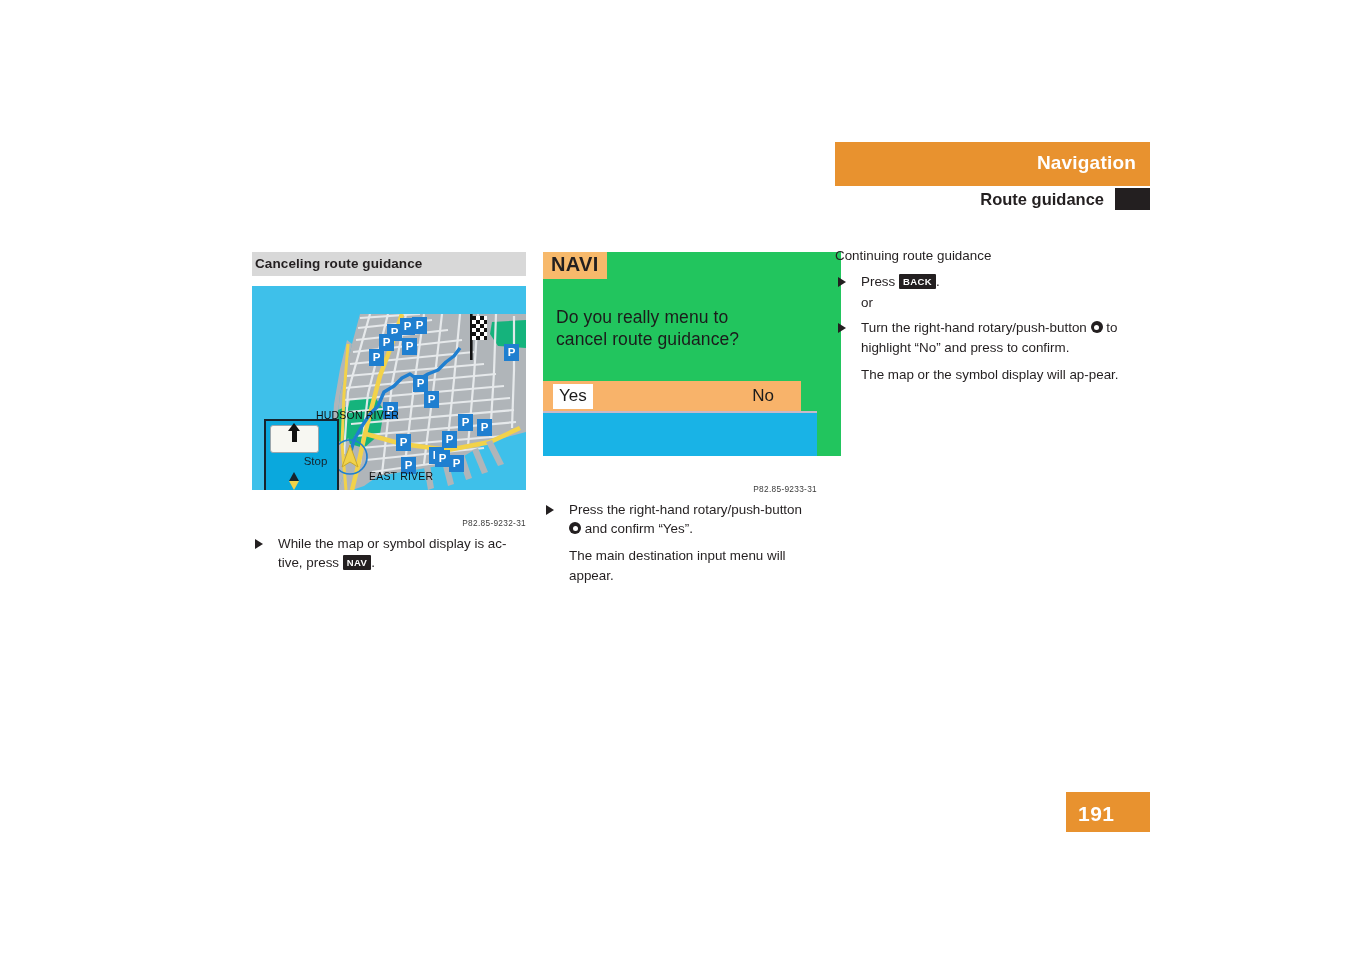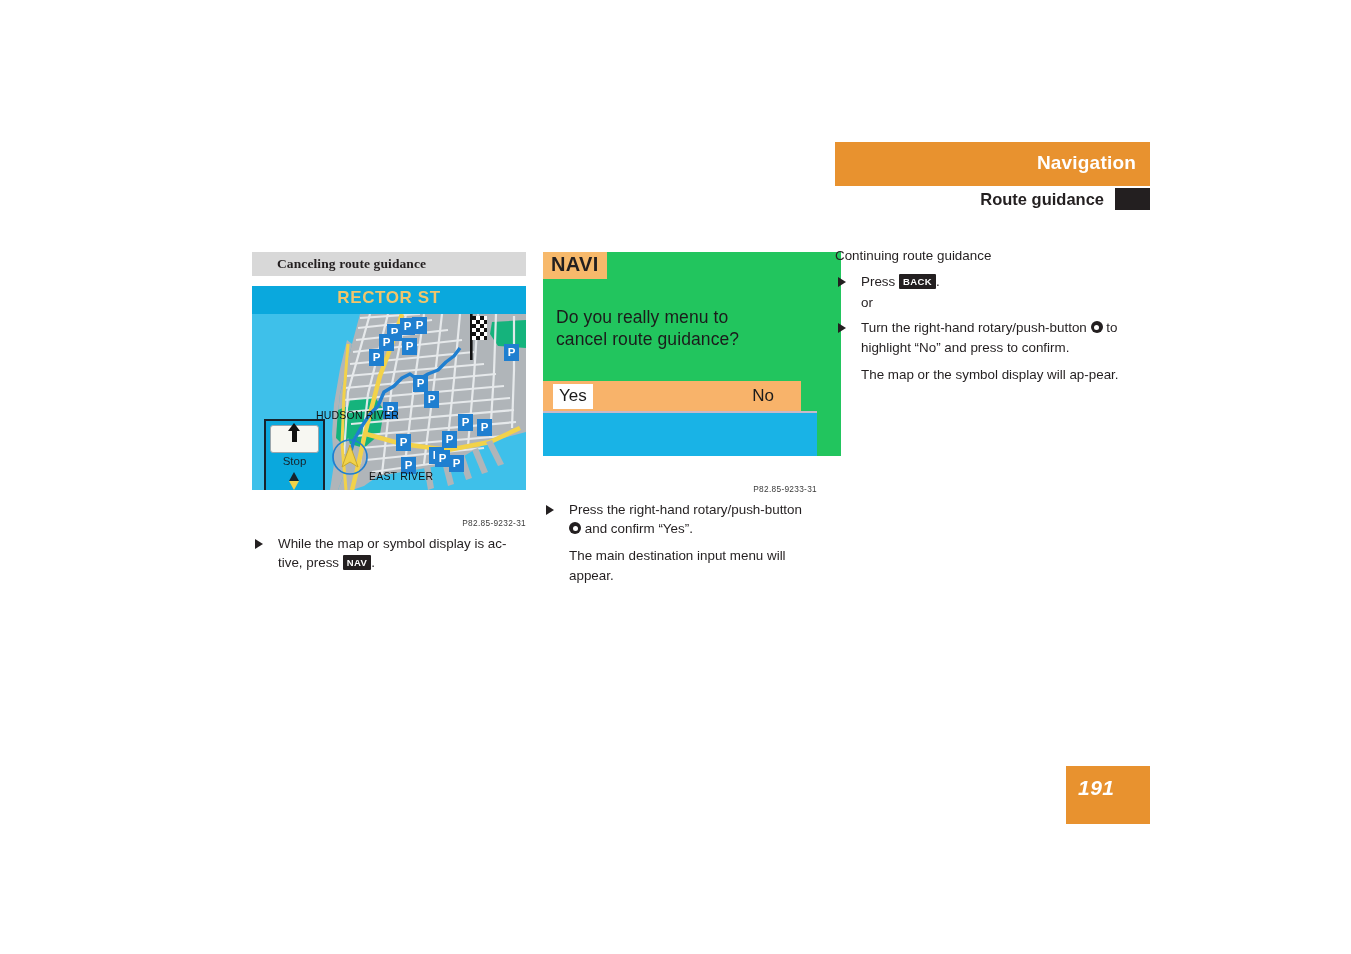--- a/index.html
+++ b/index.html
@@ -62,25 +62,24 @@
   .col { position: absolute; }
   #col-left  { left: 252px; top: 252px; width: 274px; }
   #col-mid   { left: 543px; top: 252px; width: 274px; }
   #col-right { left: 835px; top: 246px; width: 290px; }
 
   
   .section-head {
     background: #d8d8d8;
     font-size: 13.5px;
     font-weight: bold;
-    padding: 4px 0 5px 25px;
+    padding: 4px 0 5px 3px;
     letter-spacing: .1px;
     color: #231f20;
     height: 15px;
-    font-family: Liberation Serif, serif;
   }
   .para-head {
     font-size: 13.4px;
     line-height: 19px;
     color: #231f20;
     margin-bottom: 7px;
   }
   .bullet {
     position: relative;
     padding-left: 26px;
@@ -181,20 +180,21 @@
   
   #map-infopanel {
     position: absolute;
     left: 12px;
     top: 133px;
     width: 57px;
     height: 98px;
     background: #0aa8dd;
     border: 2px solid #17232c;
     z-index: 12;
+    padding-left: 14px;
   }
   #compass-box {
     position: absolute;
     left: 4px; top: 4px;
     width: 47px; height: 26px;
     background: #f7f7f2;
     border: 1px solid #9aa6ad;
     border-radius: 3px;
   }
   #compass-arrow {
@@ -322,25 +322,24 @@
     left: 0; bottom: 0;
     width: 274px; height: 43px;
     background: #19b3e6;
     border-top: 2px solid #c9b9c8;
   }
 
   
   #page-badge {
     position: absolute;
     left: 1066px;
-    top: 766px;
+    top: 792px;
     width: 84px;
-    height: 58px;
+    height: 40px;
     background: #e8922f;
-    font-style: italic;
   }
   #page-number {
     position: absolute;
     left: 12px;
     top: 10px;
     font-size: 21px;
     font-weight: bold;
     color: #ffffff;
     letter-spacing: .5px;
   }
@@ -355,23 +354,20 @@
   <div id="subheader-title">Route guidance</div>
   <div id="subheader-mark"></div>
 </div>
 
 <div class="col" id="col-left">
 
   <div class="section-head">Canceling route guidance</div>
 
   <div id="map-figure">
 
-    <div id="map-titlebar">
-      <div id="map-street-name">RECTOR ST</div>
-    </div>
 
     <svg id="map-canvas" viewBox="0 0 274 176" preserveAspectRatio="none">
 
       <rect x="0" y="0" width="274" height="176" fill="#3ec0ea"></rect>
 
       <path d="M108,0 L274,0 L274,118 L236,128 L212,142 L186,152 L150,158 L126,162
                L112,172 L100,176 L86,176 L92,160 L95,140 L90,120 L86,100
                L88,80 L94,55 L100,30 Z" fill="#b0b5b9"></path>
 
       <path d="M100,30 L94,55 L88,80 L86,100 L90,120 L95,140 L92,160 L86,176

